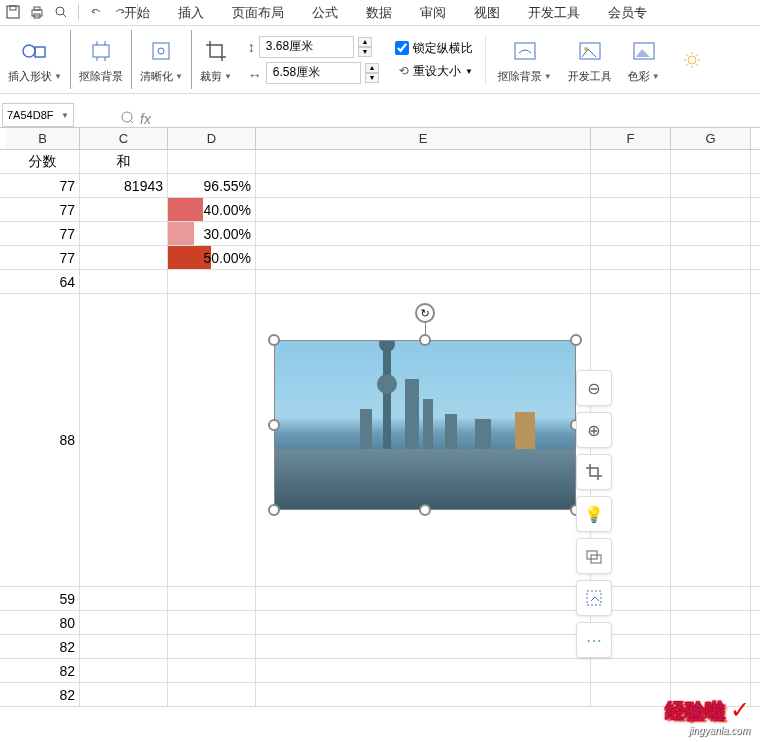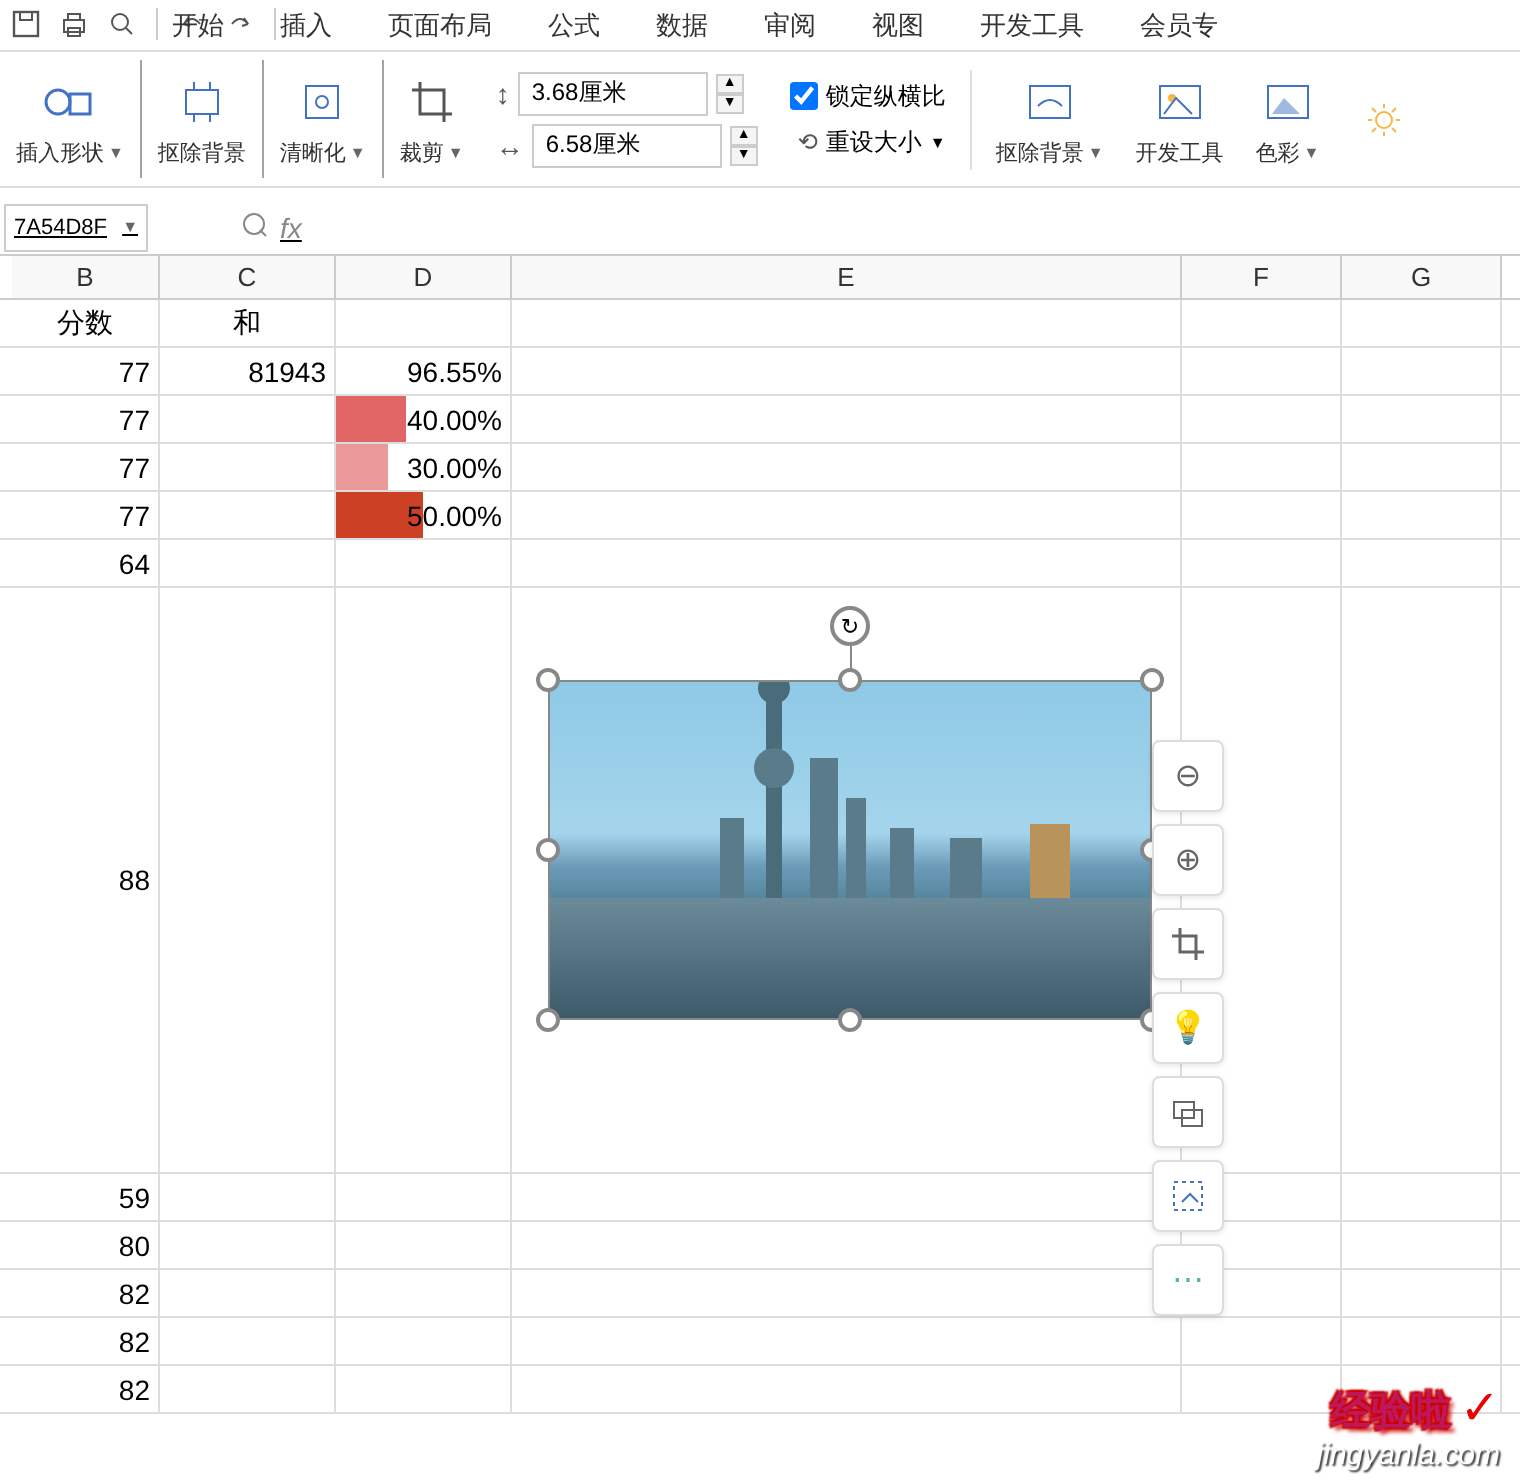--- a/index.html
+++ b/index.html
@@ -2,41 +2,41 @@
 <html><head>
   <meta charset="utf-8">
   <style>
     * { margin: 0; padding: 0; box-sizing: border-box; font-family: "Microsoft YaHei", sans-serif; }
     body { background: #fff; width: 760px; height: 742px; overflow: hidden; position: relative; }
     
     .toolbar-top { height: 24px; display: flex; align-items: center; padding: 0 2px; gap: 2px; }
     .toolbar-top .icon-btn { width: 22px; height: 22px; display: flex; align-items: center; justify-content: center; cursor: pointer; color: #444; }
     .toolbar-top .sep { width: 1px; height: 16px; background: #ccc; margin: 0 4px; }
     
-    .tabs { height: 26px; display: flex; align-items: center; padding-left: 72px; gap: 0; border-bottom: 1px solid #ddd; }
+    .tabs { height: 26px; display: flex; align-items: center; padding-left: 110px; gap: 0; border-bottom: 1px solid #ddd; }
     .tab { padding: 4px 14px; font-size: 13px; color: #333; cursor: pointer; }
     
     .ribbon { height: 68px; display: flex; align-items: center; padding: 4px 0; border-bottom: 1px solid #ddd; }
     .ribbon-group { display: flex; flex-direction: column; align-items: center; padding: 0 8px; border-right: 1px solid #a3a3a3; height: 100%; justify-content: center; }
     .ribbon-group.no-border { border-right: none; }
     .ribbon-icon-large { width: 32px; height: 32px; display: flex; align-items: center; justify-content: center; color: #4472c4; }
     .ribbon-label { font-size: 11px; color: #333; margin-top: 2px; display: flex; align-items: center; gap: 2px; }
     .ribbon-label .caret { font-size: 8px; color: #666; }
     
     .dim-group { display: flex; flex-direction: column; gap: 4px; padding: 0 8px; }
     .dim-row { display: flex; align-items: center; gap: 4px; }
     .dim-input { width: 95px; height: 22px; border: 1px solid #ccc; font-size: 12px; padding: 0 6px; }
     .spinner { display: flex; flex-direction: column; }
     .spinner-btn { width: 14px; height: 10px; border: 1px solid #ccc; font-size: 7px; display: flex; align-items: center; justify-content: center; background: #f5f5f5; cursor: pointer; }
     
     .lock-group { display: flex; flex-direction: column; gap: 6px; padding: 0 8px; font-size: 12px; align-items: flex-end; }
     .lock-row { display: flex; align-items: center; gap: 4px; }
     .checkbox { width: 14px; height: 14px; }
     
-    .formula-bar { height: 28px; display: flex; align-items: center; border-bottom: 1px solid #ccc; margin-top: 6px; text-decoration: underline; }
+    .formula-bar { height: 28px; display: flex; align-items: flex-end; border-bottom: 1px solid #ccc; margin-top: 6px; }
     .name-box { width: 72px; height: 24px; border: 1px solid #ccc; font-size: 11px; padding: 0 4px; display: flex; align-items: center; justify-content: space-between; margin-left: 2px; }
     .name-box .caret { font-size: 8px; color: #666; }
     .fx-area { display: flex; align-items: center; gap: 6px; margin-left: 46px; }
     .fx-icon { color: #888; font-size: 14px; }
     .formula-input { flex: 1; height: 22px; border: none; outline: none; }
     
     .grid { position: relative; }
     .col-headers { display: flex; height: 22px; border-bottom: 1px solid #ccc; }
     .row-header-space { width: 6px; }
     .col-header { border-right: 1px solid #ccc; display: flex; align-items: center; justify-content: center; font-size: 13px; color: #333; background: #f8f8f8; }
@@ -83,21 +83,21 @@
     
     .rotate-handle { position: absolute; top: -38px; left: 50%; margin-left: -10px; width: 20px; height: 20px; border: 2px solid #888; border-radius: 50%; background: #fff; display: flex; align-items: center; justify-content: center; font-size: 11px; }
     .rotate-line { position: absolute; top: -18px; left: 50%; width: 1px; height: 12px; background: #888; }
     
     .float-toolbar { position: absolute; right: 148px; top: 370px; display: flex; flex-direction: column; gap: 6px; }
     .float-btn { width: 36px; height: 36px; border: 1px solid #ddd; border-radius: 4px; background: #fff; display: flex; align-items: center; justify-content: center; cursor: pointer; box-shadow: 0 1px 3px rgba(0,0,0,0.1); color: #666; font-size: 16px; }
     
     .watermark { position: absolute; bottom: 6px; right: 10px; text-align: right; }
     .wm-main { font-size: 20px; font-weight: bold; color: #be185d; text-shadow: 2px 2px 2px #c00, -1px -1px 1px #c00, 1px -1px 1px #c00, -1px 1px 1px #c00; }
     .wm-check { color: #e00; font-size: 24px; }
-    .wm-sub { font-size: 15px; color: #fff; font-style: italic; text-shadow: 1px 1px 1px #333; }
+    .wm-sub { font-size: 10px; color: #fff; font-style: italic; text-shadow: 1px 1px 1px #333; }
   </style>
 </head>
 <body>
 
 <div class="toolbar-top">
   <div class="icon-btn">
       <svg width="16" height="16" viewBox="0 0 16 16">
         <rect x="2" y="2" width="12" height="12" fill="none" stroke="#555" stroke-width="1.2"></rect>
         <rect x="5" y="2" width="6" height="4" fill="none" stroke="#555"></rect>
       </svg>

